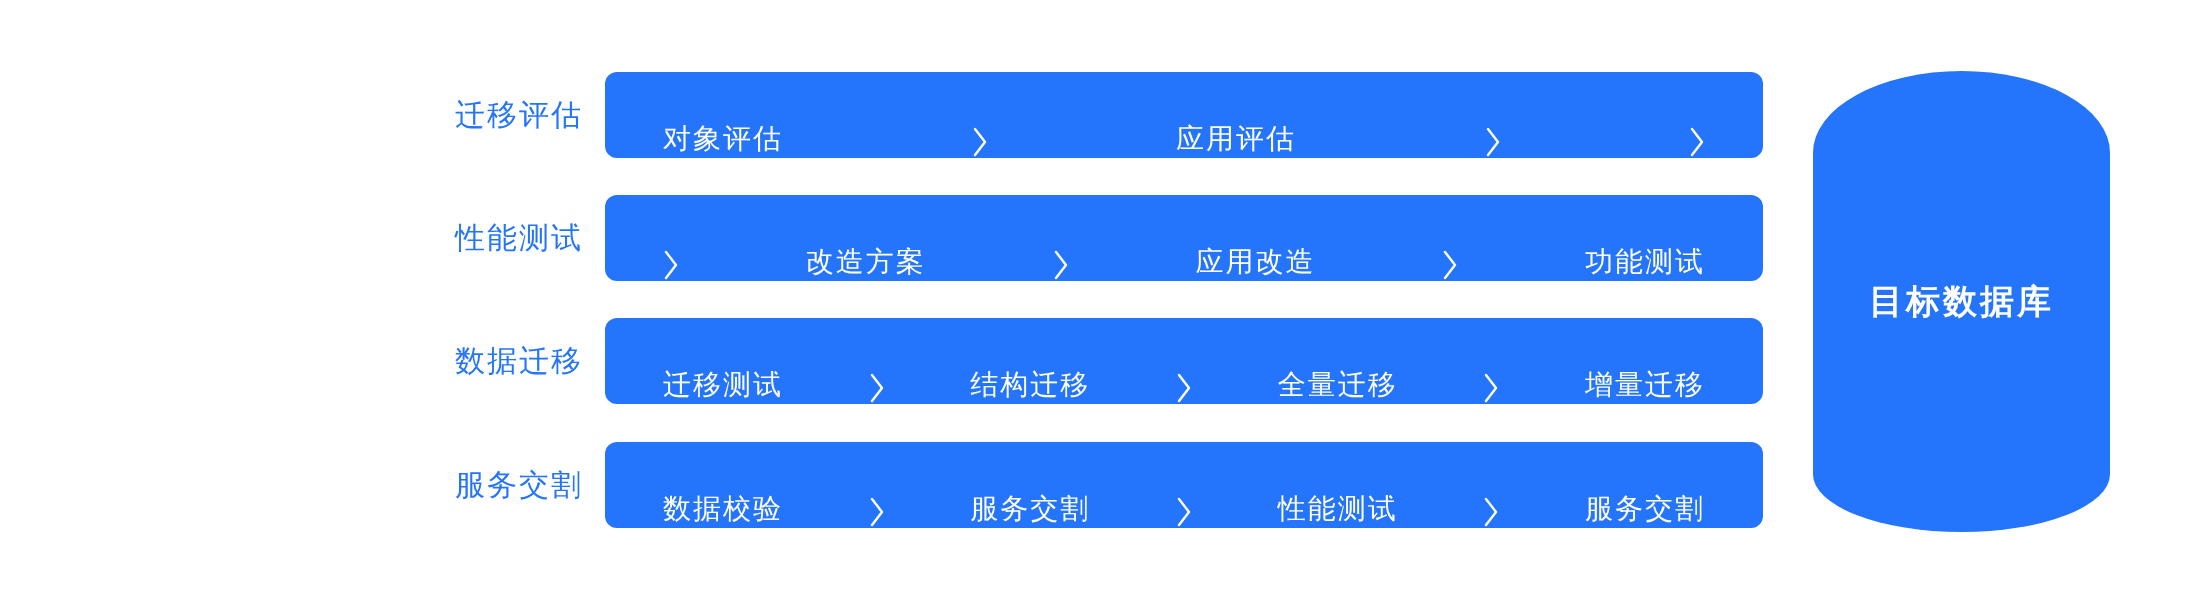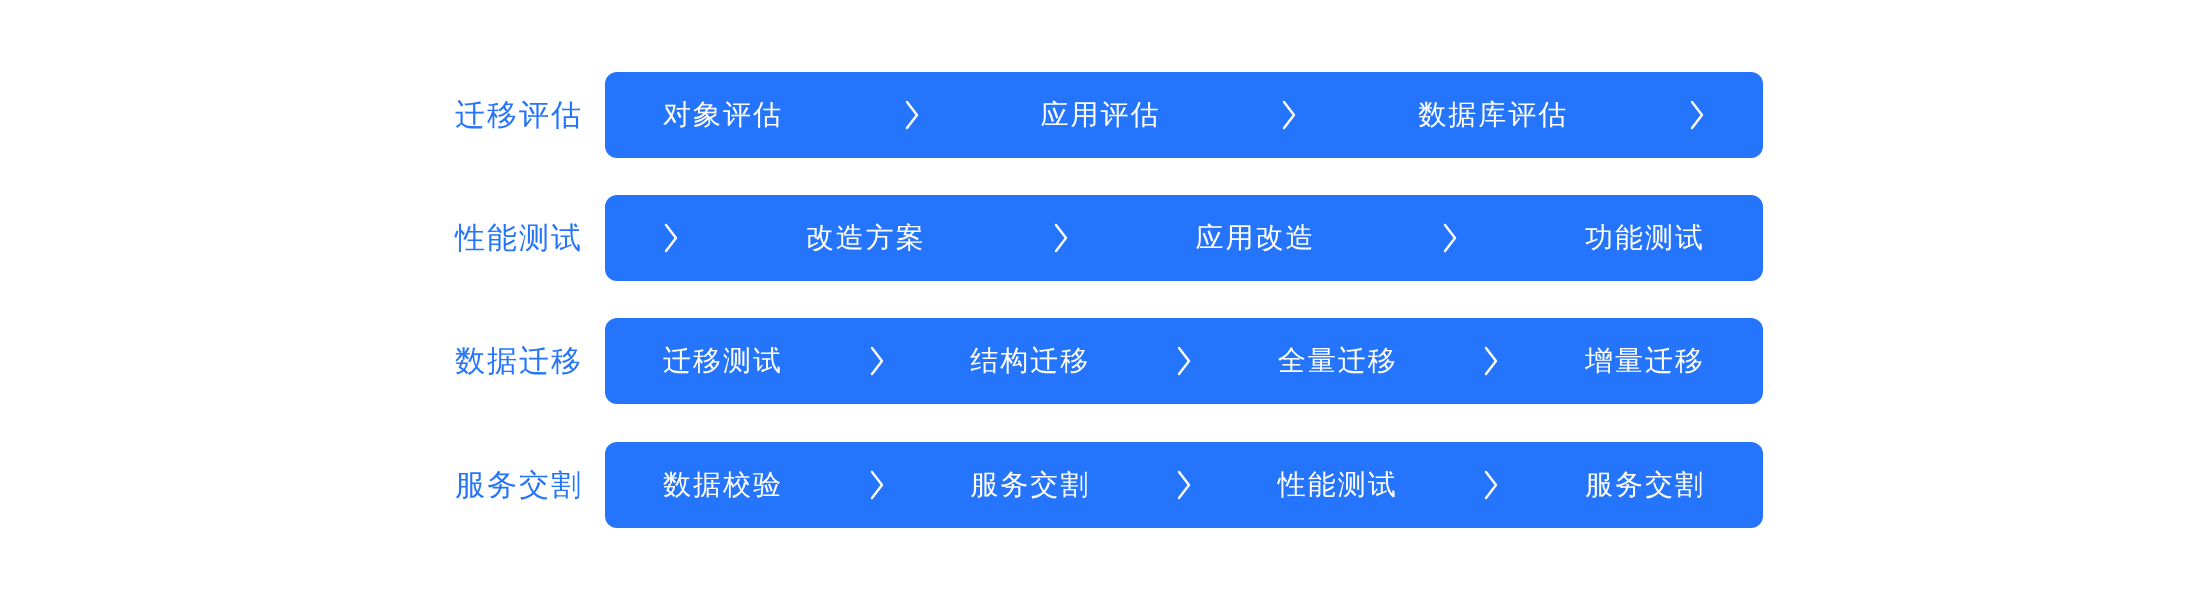--- a/index.html
+++ b/index.html
@@ -43,21 +43,21 @@
     position:absolute;left:316px;width:267px;
     text-align:right;
     color:var(--accent);
     font-size:30px;font-weight:400;letter-spacing:2px;
     white-space:nowrap;
   }
   .bar{
     position:absolute;left:605px;width:1158px;height:86px;
     background:var(--accent);
     border-radius:12px;
-    display:flex;align-items:center;justify-content:space-between;
+    display:flex;align-items:flex-end;justify-content:space-between;
     padding:0 58px;
   }
   .step{
     color:var(--on-accent);
     font-size:28px;font-weight:500;letter-spacing:2px;
     white-space:nowrap;
   }
   .chev{
     width:16px;height:32px;flex:0 0 auto;
     display:block;
@@ -77,21 +77,20 @@
     <div class="row-label">迁移评估</div>
     <div class="bar">
       <span class="step">对象评估</span>
       <svg class="chev" viewBox="0 0 16 32">
           <path d="M3 3 L13 16 L3 29"></path>
         </svg>
       <span class="step">应用评估</span>
       <svg class="chev" viewBox="0 0 16 32">
           <path d="M3 3 L13 16 L3 29"></path>
         </svg>
-      <span class="step">数据库评估</span>
       <svg class="chev" viewBox="0 0 16 32">
           <path d="M3 3 L13 16 L3 29"></path>
         </svg>
     </div>
   </div>
 
   <div class="flow-row r1">
     <div class="row-label">性能测试</div>
     <div class="bar">
       <svg class="chev" viewBox="0 0 16 32">
@@ -140,14 +139,17 @@
           <path d="M3 3 L13 16 L3 29"></path>
         </svg>
       <span class="step">性能测试</span>
       <svg class="chev" viewBox="0 0 16 32">
           <path d="M3 3 L13 16 L3 29"></path>
         </svg>
       <span class="step">服务交割</span>
     </div>
   </div>
 
+  <div class="cylinder right">
+    <span class="db-label">目标数据库</span>
+  </div>
 
 </div>
 
 </body></html>

